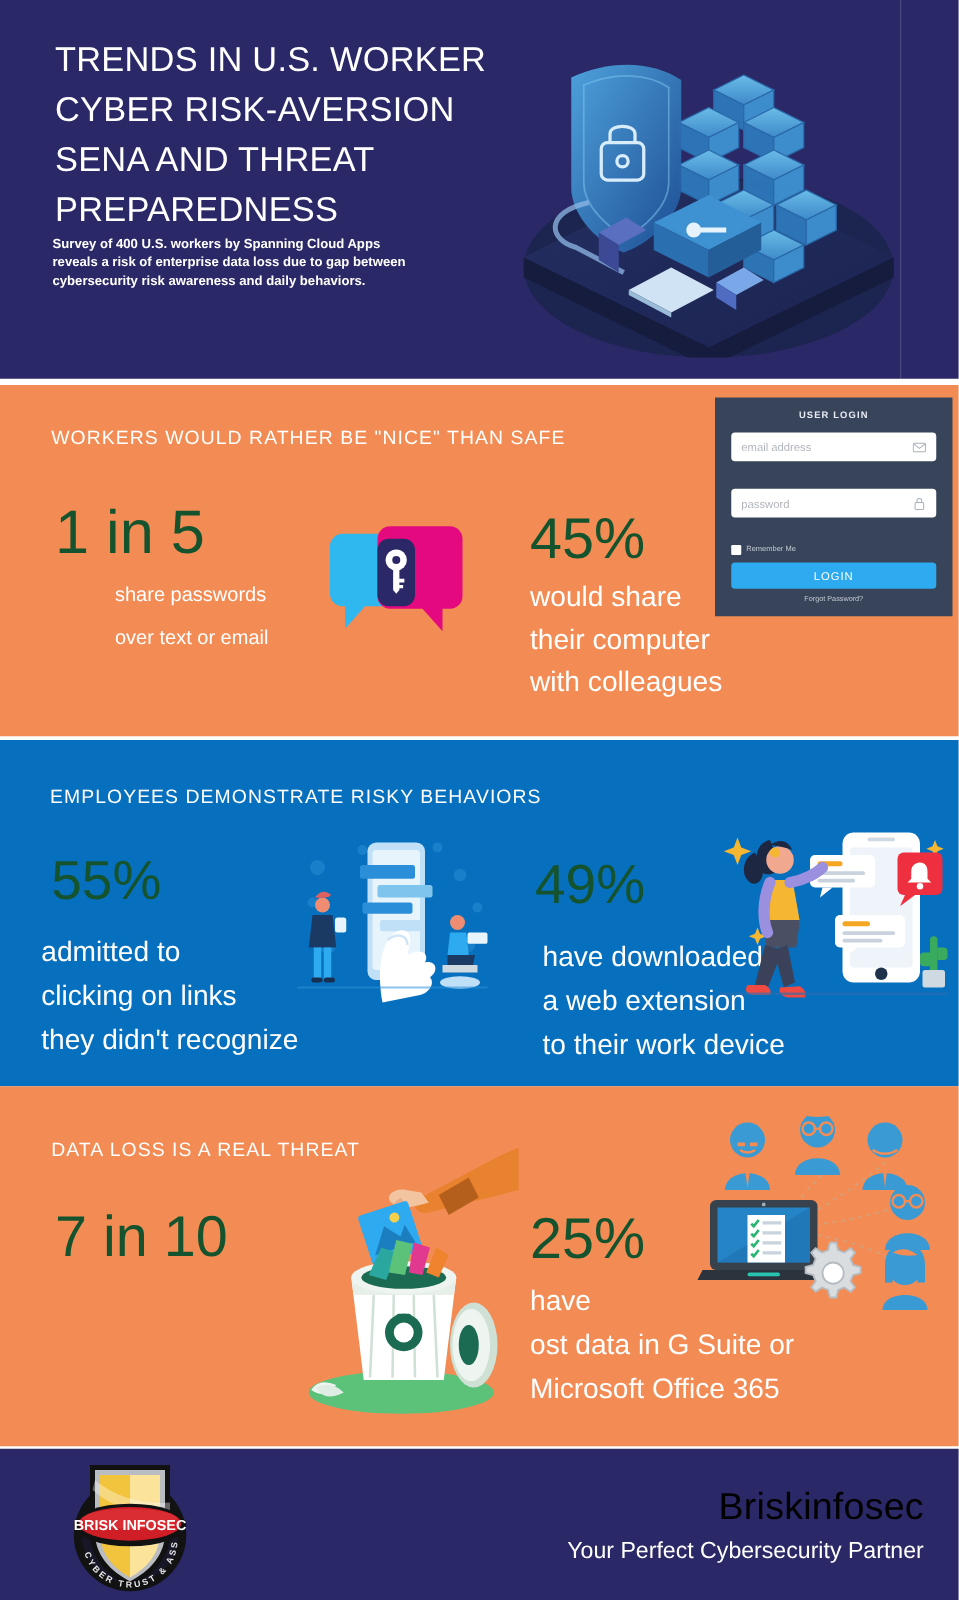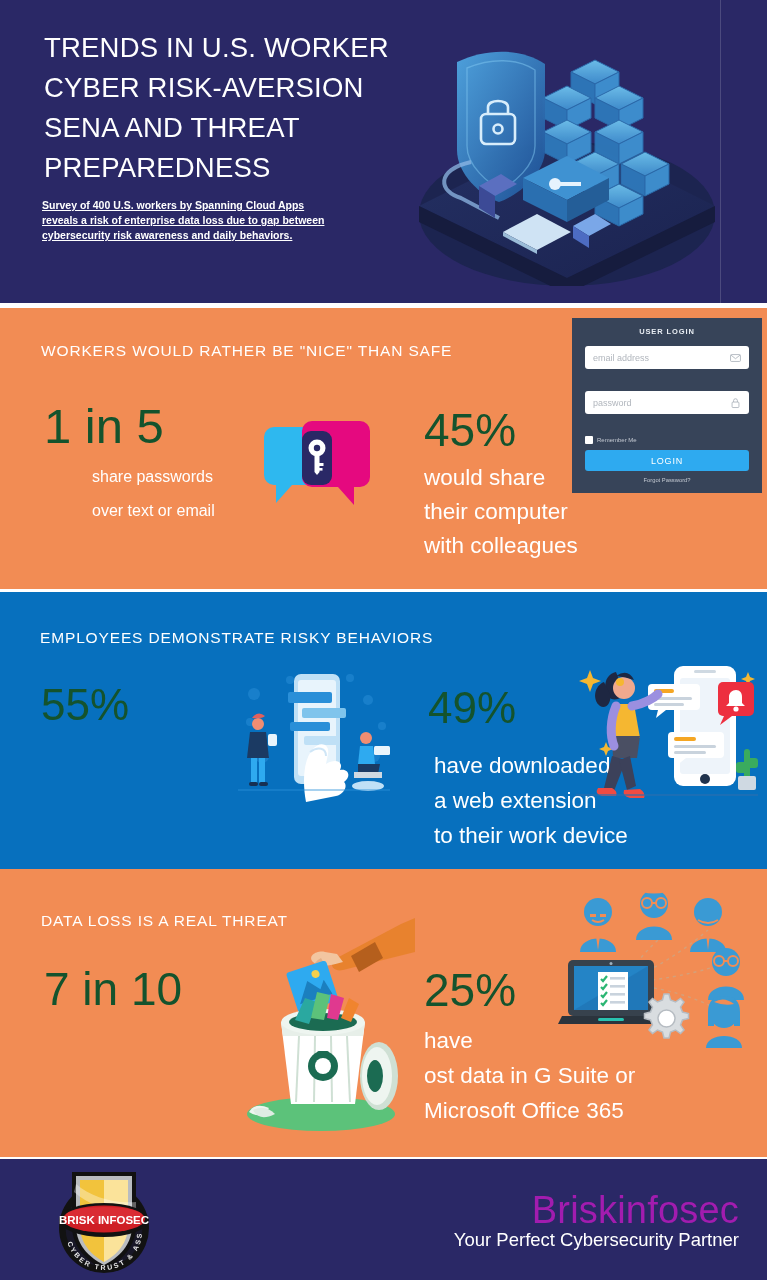--- a/index.html
+++ b/index.html
@@ -32,28 +32,27 @@
     position: absolute; left: 44px; top: 28px;
     width: 400px;
     color: #ffffff;
     font-size: 27.5px;
     line-height: 40px;
     font-weight: 300;
     letter-spacing: 0.2px;
     white-space: pre-line;
   }
   .header-sub {
-    position: absolute; left: 42px; top: 198px;
+    position: absolute; left: 42px; top: 188px;
     width: 340px;
     color: #ffffff;
     font-size: 10.5px;
     line-height: 15px;
     font-weight: bold;
     white-space: pre-line;
-    text-decoration: underline;
   }
   .hero {
     position: absolute; left: 395px; top: 36px;
     width: 340px; height: 250px;
   }
 
   
   .section { position: absolute; left: 0; width: 767px; overflow: hidden; }
   .sec-orange { background: #f28c54; }
   .sec-blue   { background: #0770be; }
@@ -158,21 +157,21 @@
     position: absolute; left: 0; top: 1159px;
     width: 767px; height: 121px;
     background: #2a2866;
   }
   .footer-logo {
     position: absolute; left: 52px; top: 1166px;
     width: 104px; height: 110px;
   }
   .brand-name {
     position: absolute; right: 28px; top: 1189px;
-    color: #a21caf; font-size: 38px; font-weight: 300;
+    color: #000000; font-size: 30px; font-weight: 300;
     letter-spacing: 0.2px; text-align: right; white-space: nowrap;
   }
   .brand-tag {
     position: absolute; right: 28px; top: 1229px;
     color: #ffffff; font-size: 18.5px; font-weight: 300;
     text-align: right; white-space: nowrap;
   }
 </style>
 </head>
 <body>
@@ -328,20 +327,23 @@
     <div class="login-btn">LOGIN</div>
 
     <div class="login-forgot">Forgot Password?</div>
   </div>
 
   <div class="section sec-blue sec2"></div>
 
   <div class="sec-heading s2-head">EMPLOYEES DEMONSTRATE RISKY BEHAVIORS</div>
 
   <div class="big-num s2-n1">55%</div>
+  <div class="cap s2-c1">admitted to
+clicking on links
+they didn't recognize</div>
 
   <div class="big-num s2-n2">49%</div>
   <div class="cap s2-c2">have downloaded
 a web extension
 to their work device</div>
 
   <svg class="illus i-phone" viewBox="0 0 165 145">
     <g opacity="0.5" fill="#2a8fd8">
       <circle cx="22" cy="34" r="6"></circle>
         <circle cx="136" cy="40" r="5"></circle>

